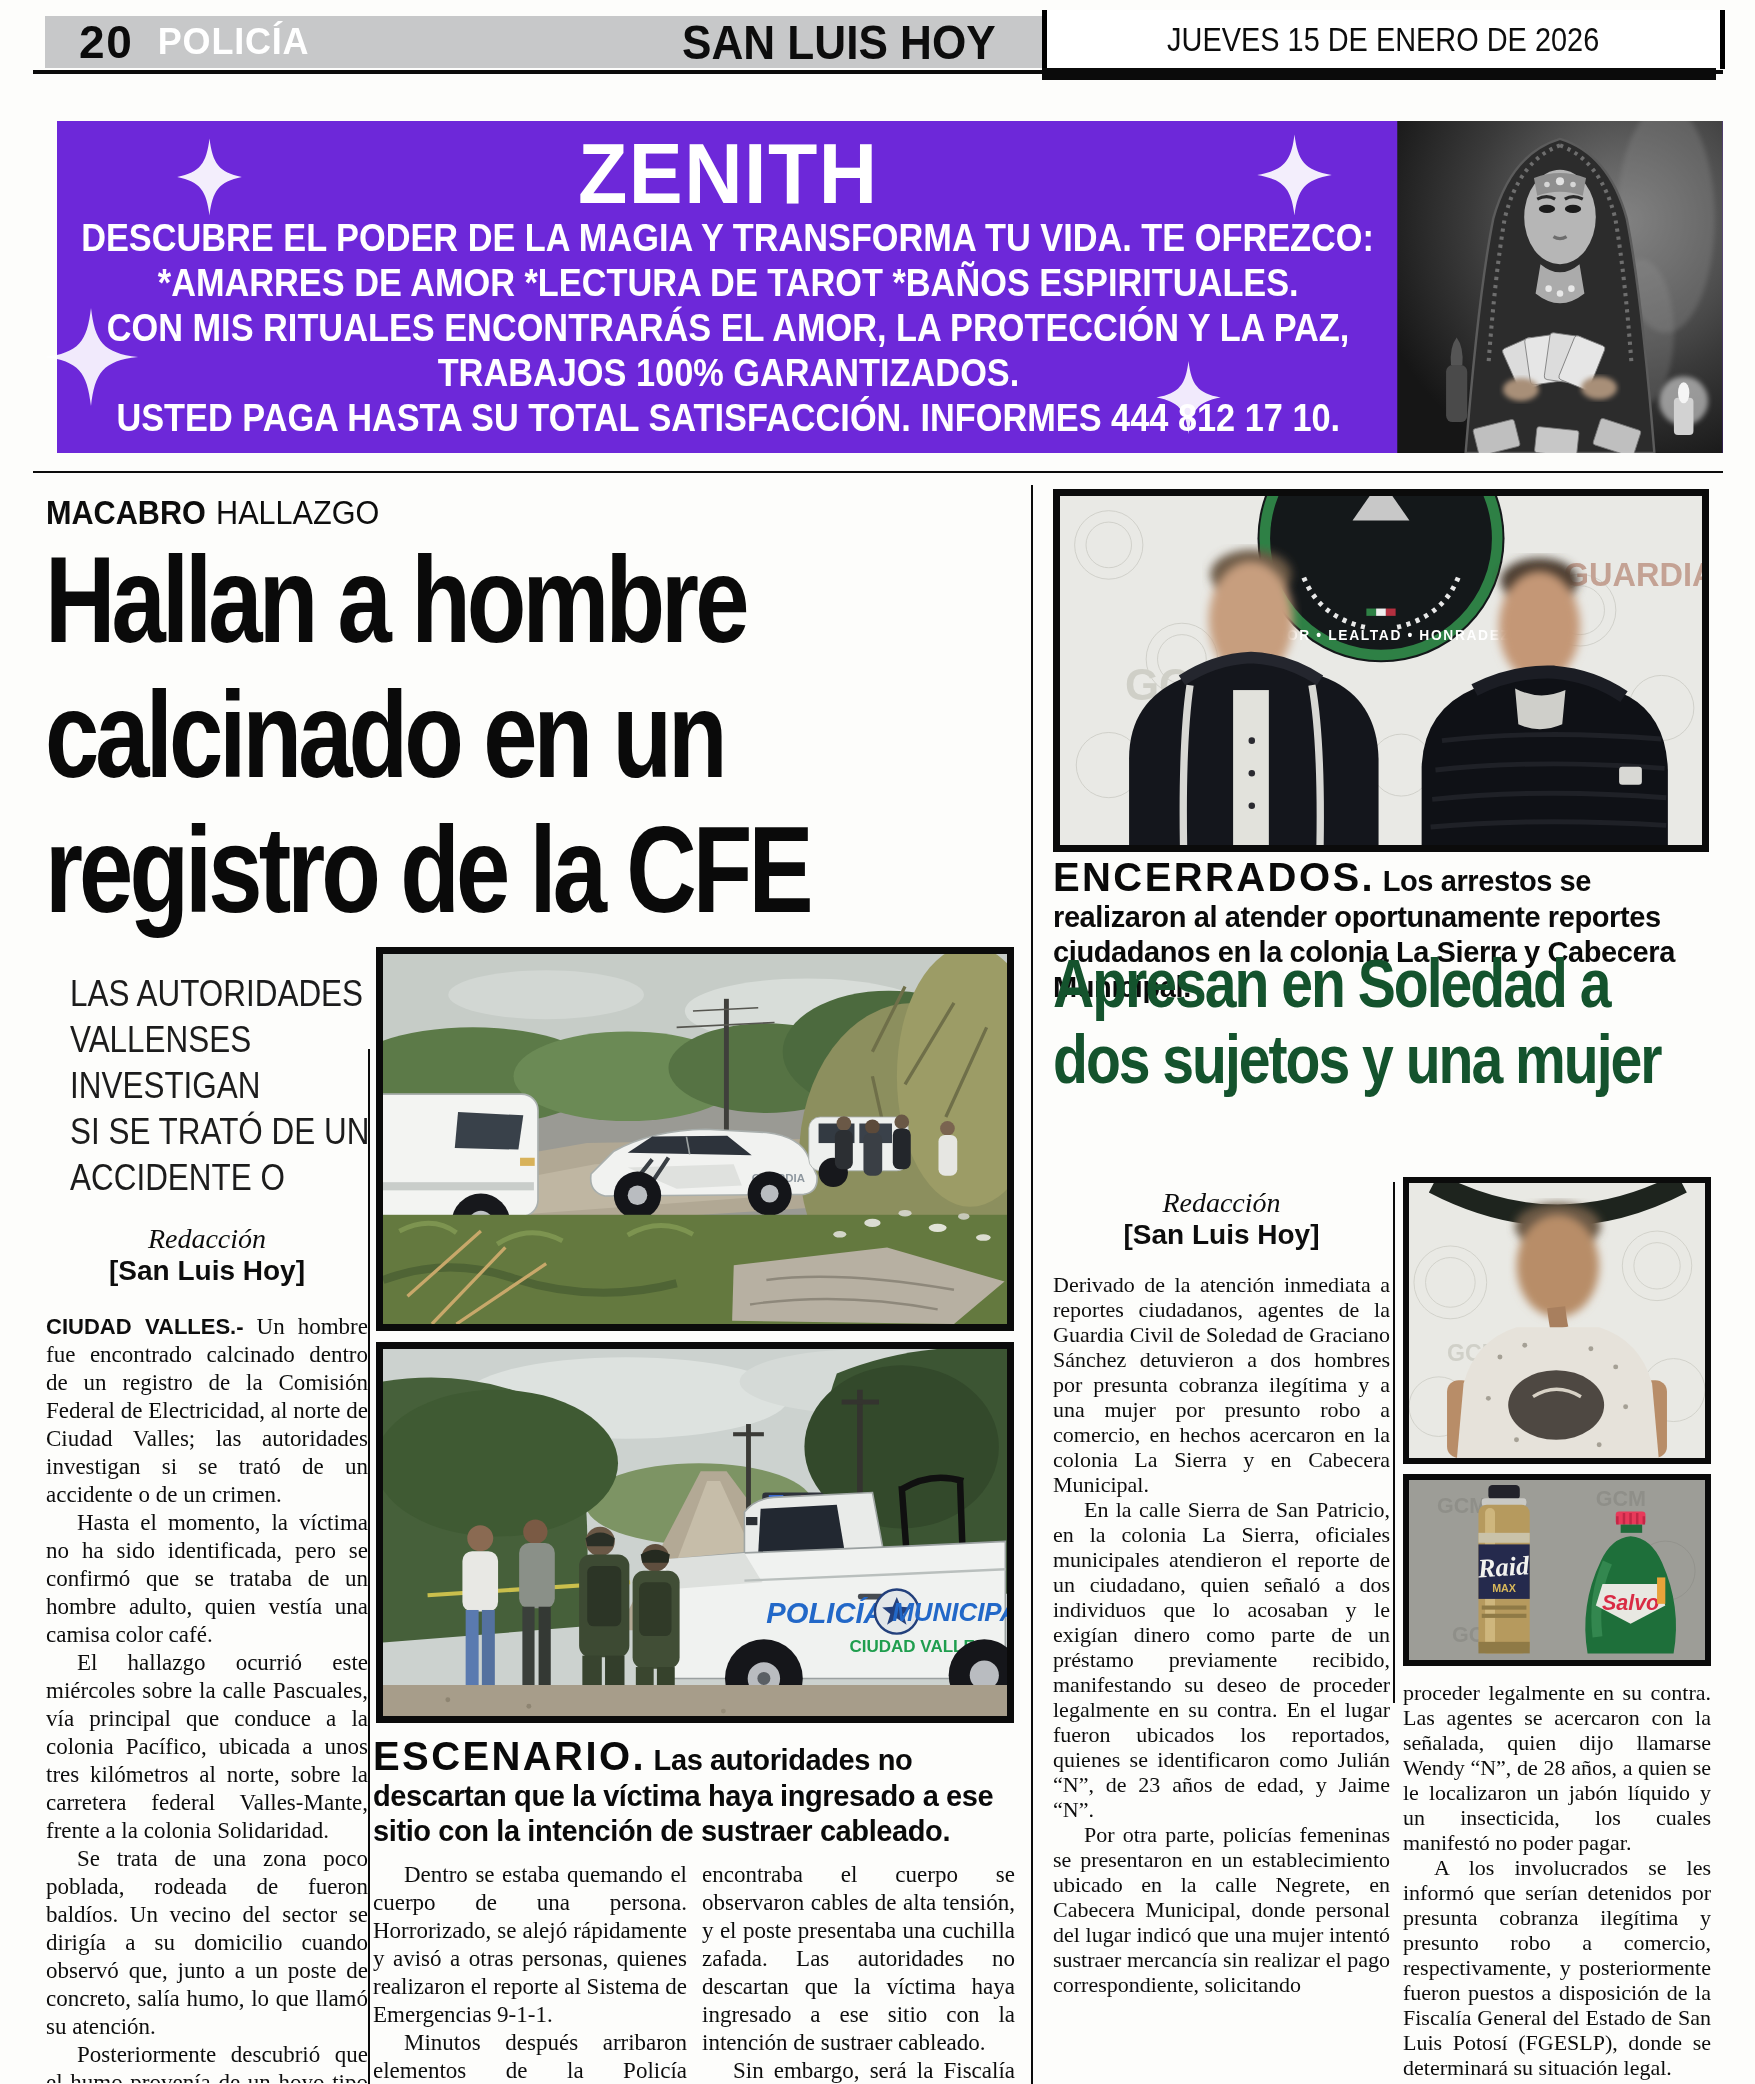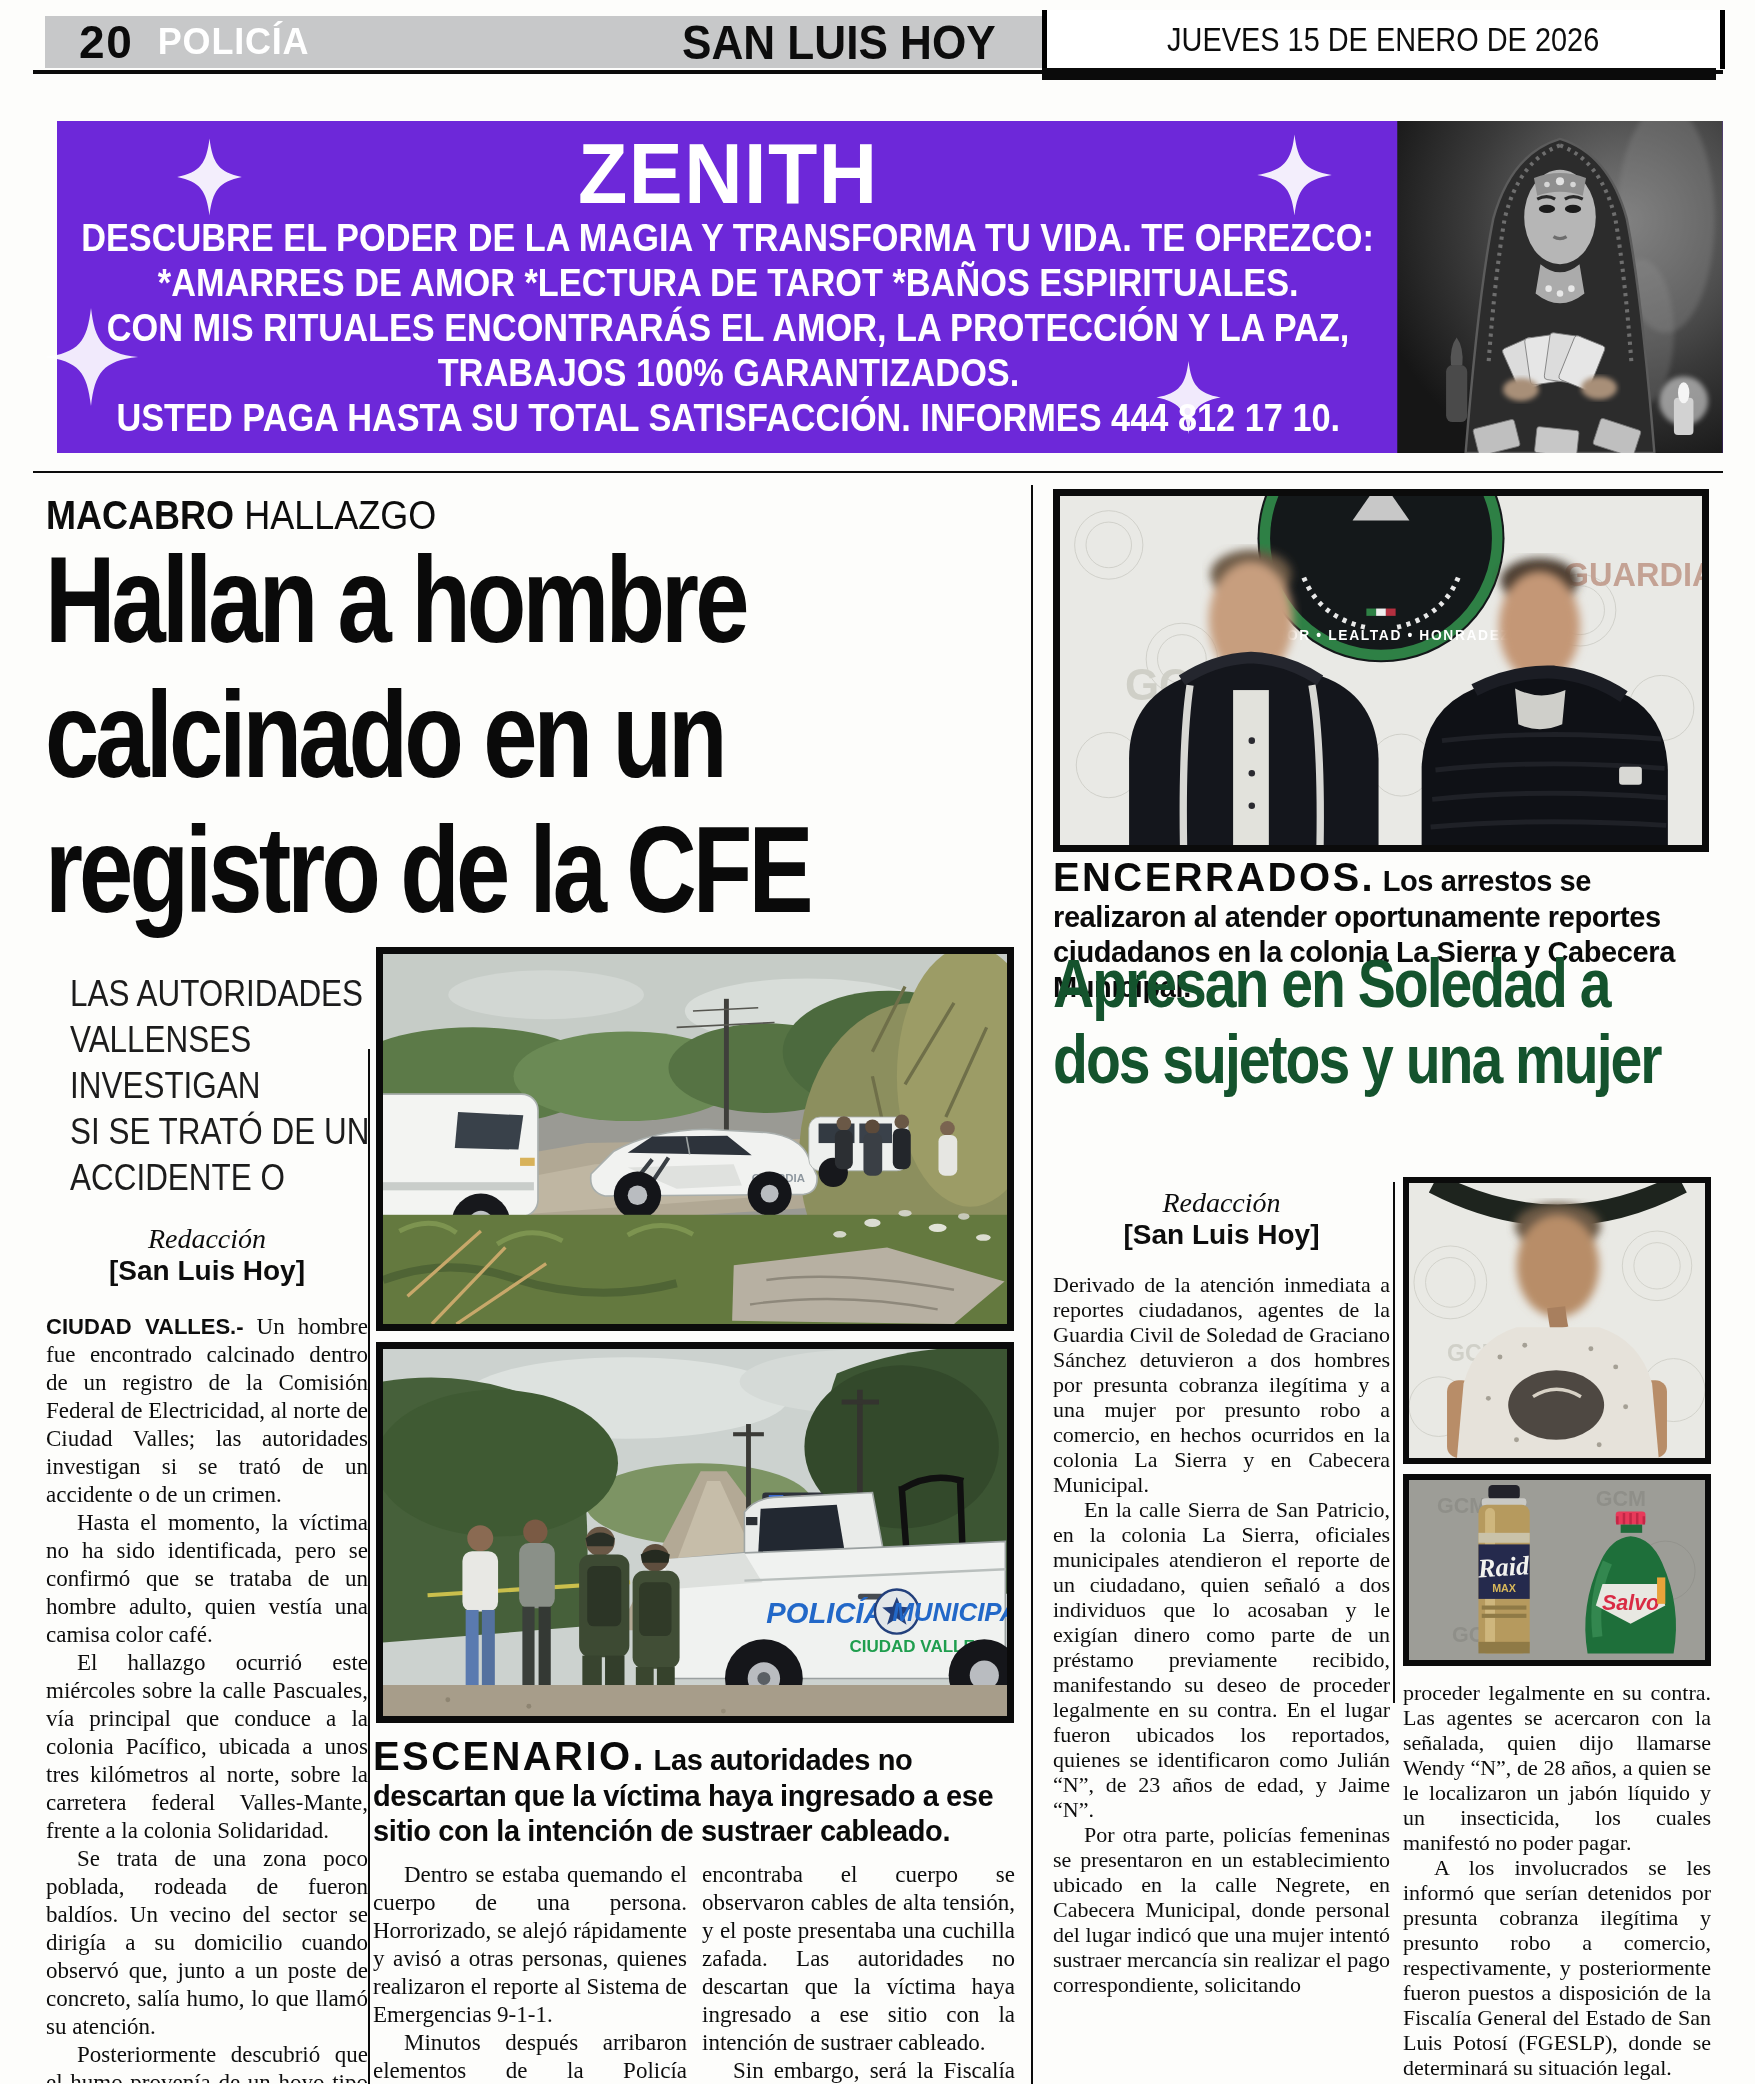--- a/index.html
+++ b/index.html
@@ -24,21 +24,21 @@
            border-right:5.7px solid #000;display:flex;align-items:center;justify-content:center;
            font-size:34px;font-weight:400;}
   
   #ad{left:57px;top:121px;width:1666px;height:332px;background:#6d28d9;color:#fff;}
   #adtext{position:absolute;left:0;top:0;width:1342px;height:100%;display:flex;flex-direction:column;
           justify-content:space-between;align-items:center;padding:13px 0 13px 0;box-sizing:border-box;}
   .adline{font-size:39px;font-weight:700;letter-spacing:0;}
   #adbrand{font-size:85px;font-weight:800;letter-spacing:1.6px;line-height:.95;}
   #adphoto{position:absolute;right:0;top:0;width:326px;height:100%;}
   
-  #kicker{left:46px;top:493px;font-size:40px;}
+  #kicker{left:46px;top:493px;font-size:34px;}
   #kicker .k1{font-weight:800;} #kicker .k2{font-weight:400;margin-left:11.4px;}
   #headline1{left:45px;top:533px;width:989px;font-weight:800;font-size:122px;line-height:135px;
              letter-spacing:-4.9px;color:#0a0a0a;}
   #deck{left:46px;top:971px;font-size:37px;line-height:46px;color:#1c1c1c;font-weight:400;margin-left:24px;}
   .byl1{font-family:"Liberation Serif",serif;font-style:italic;font-size:28px;text-align:center;}
   .byl2{font-weight:700;font-size:28px;text-align:center;}
   #body-left{left:46px;top:1313px;width:322px;height:770px;overflow:hidden;font-size:23px;line-height:28px;}
   .leadin{font-family:"Liberation Sans",sans-serif;font-weight:700;font-size:22px;}
   .capt{color:#0a0a0a;font-weight:700;}
   .capt .clead{font-size:40px;font-weight:800;letter-spacing:2.4px;}
@@ -393,21 +393,21 @@
 
   <div class="abs" id="headline2">
     <div><span class="cx" style="--sx:.84">Apresan en Soledad a</span></div>
     <div><span class="cx" style="--sx:.84">dos sujetos y una mujer</span></div>
   </div>
 
   <div class="abs" id="sideA">
     <div class="byl1">Redacción</div>
     <div class="byl2">[San Luis Hoy]</div>
     <div class="serif txt">
-      <p>Derivado de la atención inmediata a reportes ciudadanos, agentes de la Guardia Civil de Soledad de Graciano Sánchez detuvieron a dos hombres por presunta cobranza ilegítima y a una mujer por presunto robo a comercio, en hechos ocurridos en la colonia La Sierra y en Cabecera Municipal.</p>
+      <p>Derivado de la atención inmediata a reportes ciudadanos, agentes de la Guardia Civil de Soledad de Graciano Sánchez detuvieron a dos hombres por presunta cobranza ilegítima y a una mujer por presunto robo a comercio, en hechos acercaron en la colonia La Sierra y en Cabecera Municipal.</p>
       <p class="ind">En la calle Sierra de San Patricio, en la colonia La Sierra, oficiales municipales atendieron el reporte de un ciudadano, quien señaló a dos individuos que lo acosaban y le exigían dinero como parte de un préstamo previamente recibido, manifestando su deseo de proceder legalmente en su contra. En el lugar fueron ubicados los reportados, quienes se identificaron como Julián “N”, de 23 años de edad, y Jaime “N”.</p>
       <p class="ind">Por otra parte, policías femeninas se presentaron en un establecimiento ubicado en la calle Negrete, en Cabecera Municipal, donde personal del lugar indicó que una mujer intentó sustraer mercancía sin realizar el pago correspondiente, solicitando</p>
     </div>
   </div>
 
   <div class="abs" id="sideB">
     <div class="photo" style="width:308px;height:287px;border-width:6.5px;">
       <svg viewBox="0 0 358 332" preserveAspectRatio="none">
         <defs>
             <filter id="b2">

